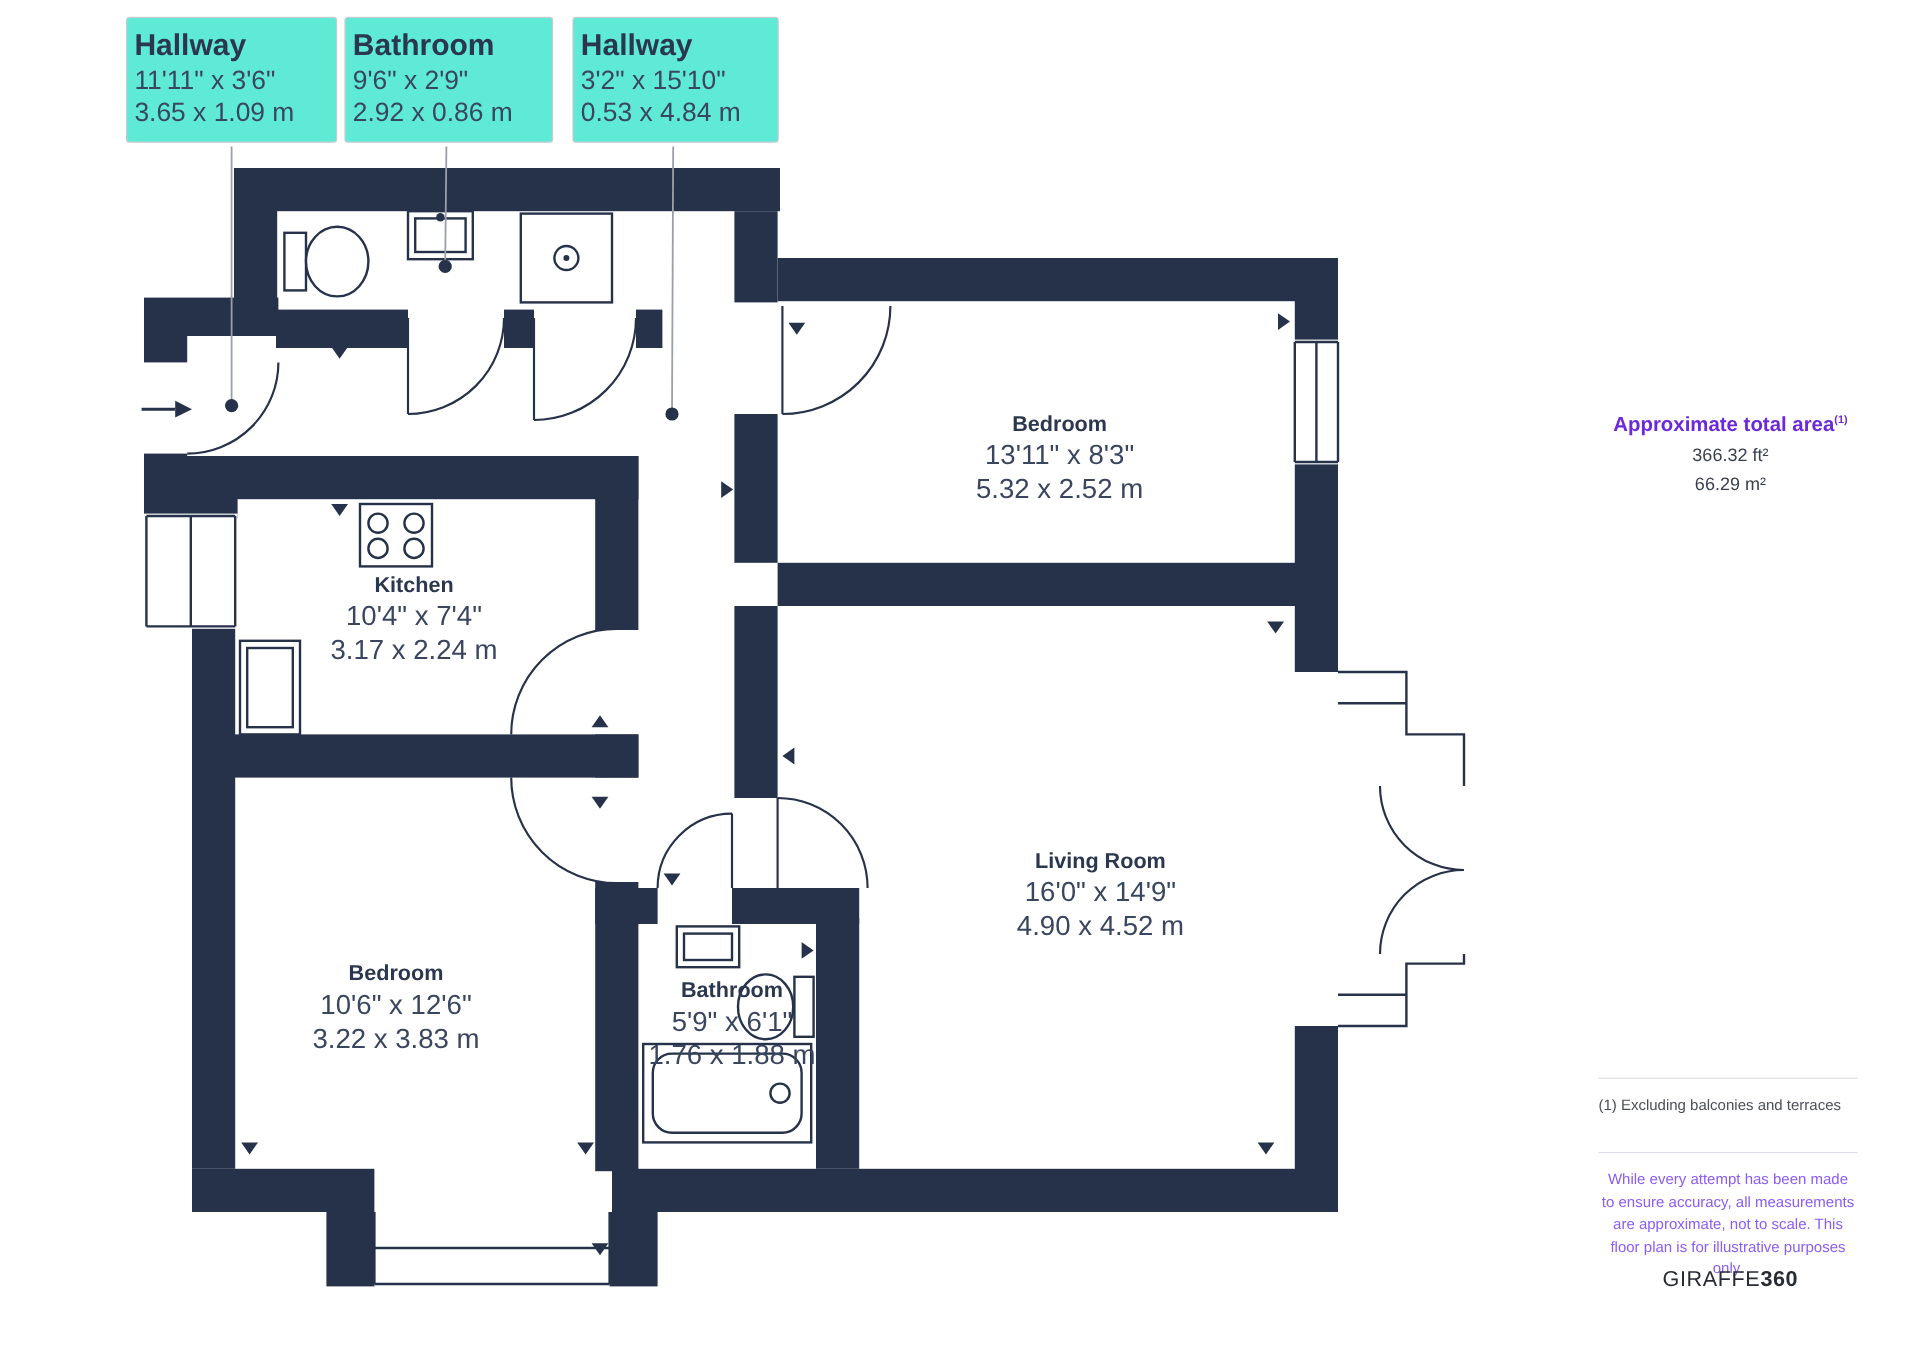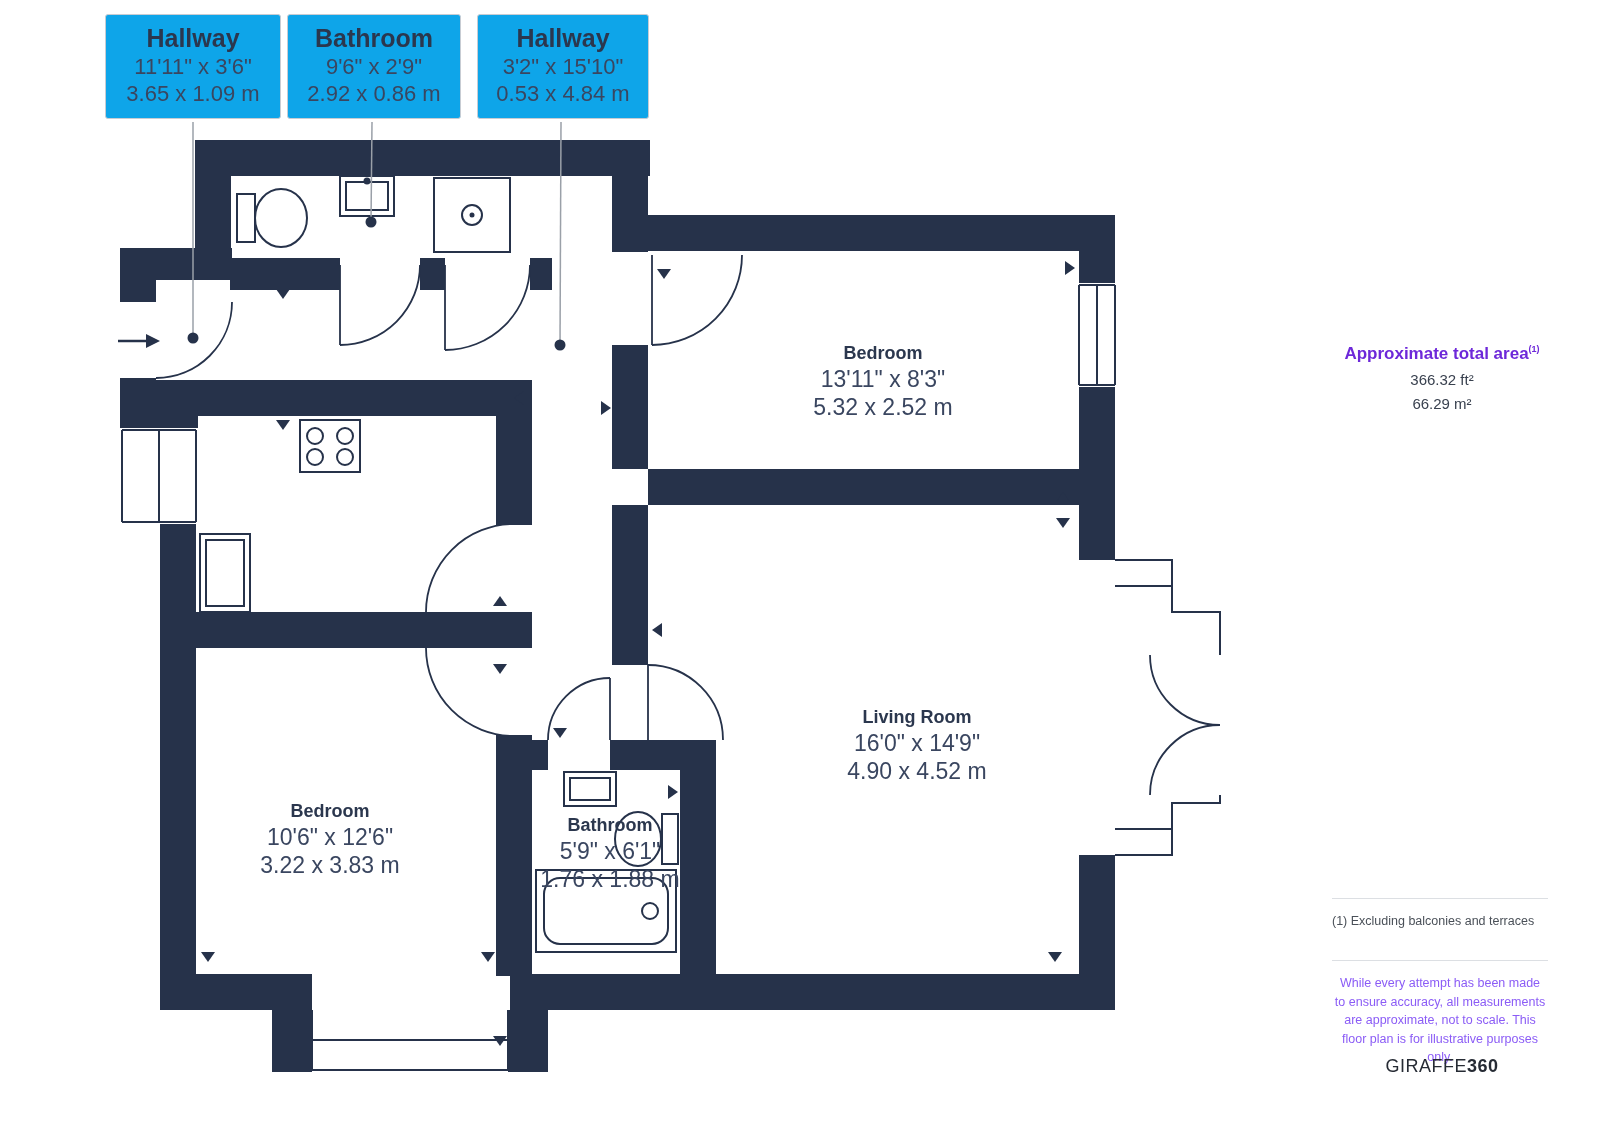--- a/index.html
+++ b/index.html
@@ -17,24 +17,23 @@
     position:relative;
     width:1600px; height:1131px;
     background:#ffffff;
     overflow:hidden;
   }
   .plan-svg{position:absolute; left:0; top:0; z-index:1;}
 
   
   .callout{
     position:absolute; top:14px; z-index:4;
-    background:#0ea5e9;
+    background:#5eead4;
     border:1.5px solid #c7ccd3;
     border-radius:3px;
-    text-align:center;
     padding:8px 6px 10px 6px;
   }
   .callout-title{font-size:25px; font-weight:700; color:var(--ink); line-height:1.25;}
   .callout-dim{font-size:22px; color:var(--dim); line-height:1.22;}
 
   
   .room-label{
     position:absolute; z-index:3;
     transform:translateX(-50%);
     text-align:center; white-space:nowrap;
@@ -245,20 +244,25 @@
       <circle cx="371" cy="222" r="5.5" fill="var(--wall)" stroke="none"></circle>
       <circle cx="560" cy="345" r="5.5" fill="var(--wall)" stroke="none"></circle>
     </g>
   </svg>
 
   <div class="room-label" style="left:883px; top:342px;">
     <div class="room-name">Bedroom</div>
     <div class="room-dim">13'11" x 8'3"</div>
     <div class="room-dim">5.32 x 2.52 m</div>
   </div>
+  <div class="room-label" style="left:345px; top:476px;">
+    <div class="room-name">Kitchen</div>
+    <div class="room-dim">10'4" x 7'4"</div>
+    <div class="room-dim">3.17 x 2.24 m</div>
+  </div>
   <div class="room-label" style="left:917px; top:706px;">
     <div class="room-name">Living Room</div>
     <div class="room-dim">16'0" x 14'9"</div>
     <div class="room-dim">4.90 x 4.52 m</div>
   </div>
   <div class="room-label" style="left:330px; top:800px;">
     <div class="room-name">Bedroom</div>
     <div class="room-dim">10'6" x 12'6"</div>
     <div class="room-dim">3.22 x 3.83 m</div>
   </div>

